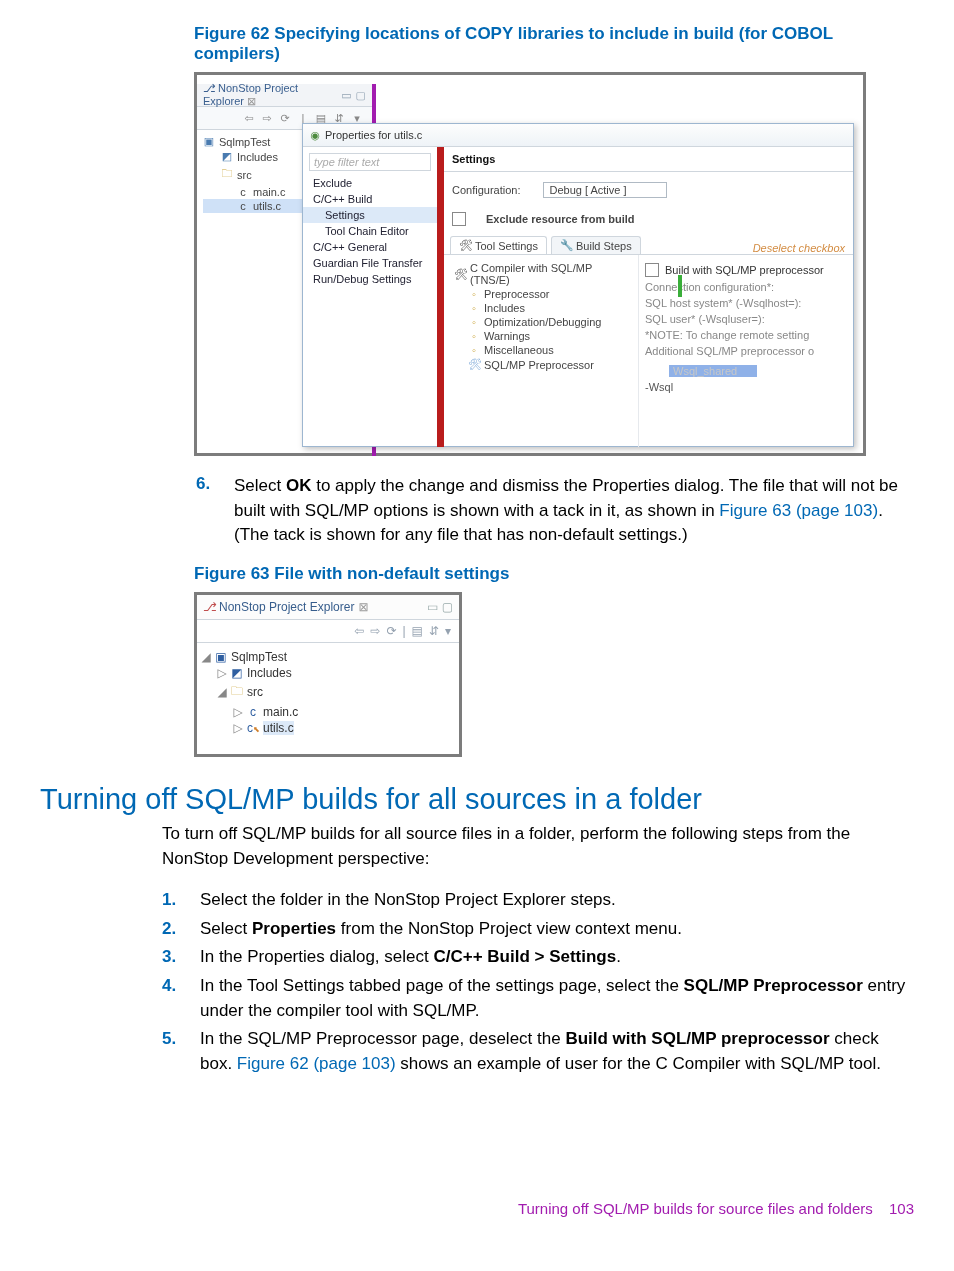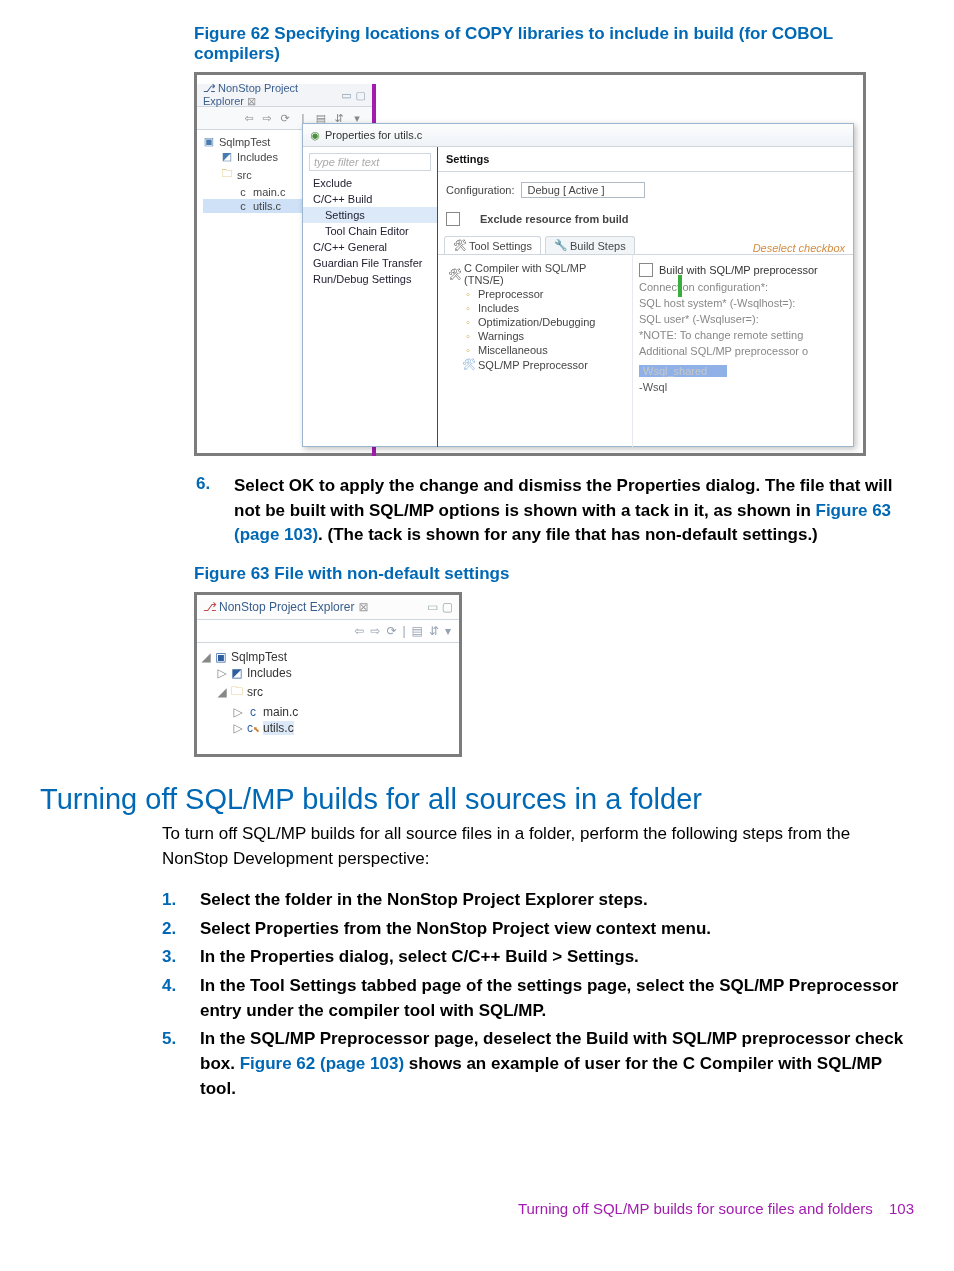--- a/index.html
+++ b/index.html
@@ -47,21 +47,20 @@
   }
   .ol .num {
     width: 38px;
     flex: 0 0 38px;
     color: #0068b4;
     font-weight: bold;
     font-size: 17px;
   }
   .ol .body {
     flex: 1;
-    font-weight: bold;
   }
   .link { color: #0068b4; }
   .h2 {
     font-family: Arial, sans-serif;
     font-weight: 300;
     color: #0068b4;
     font-size: 29px;
     margin: 26px 0 6px 0;
   }
   .footer {
@@ -145,21 +144,21 @@
     padding-left: 6px;
     color: #333;
     gap:4px;
   }
   .fig62 .props .content {
     display: flex;
     height: calc(100% - 22px);
   }
   .fig62 .navcol {
     width: 134px;
-    border-right: 1px solid #b91c1c;
+    border-right: 7px solid #b91c1c;
     padding: 4px 0;
   }
   .fig62 .navcol .filter {
     margin: 2px 6px 4px 6px;
     border: 1px solid #cfd6dd;
     padding: 2px 4px;
     color: #aaa;
     font-style: italic;
   }
   .fig62 .navcol .item {
@@ -176,21 +175,21 @@
   }
   .fig62 .mainpane .header {
     font-weight: bold;
     padding: 6px 8px;
     color: #111;
     border-bottom: 1px solid #cfd6dd;
     background: #fff;
   }
   .fig62 .cfgrow {
     padding: 10px 8px 4px 8px;
-    display: flex; align-items: center; gap: 6px;
+    display: flex; align-items: center; gap: 22px;
   }
   .fig62 .cfgrow .combo {
     border: 1px solid #b0bac4;
     padding: 1px 6px;
     background: #fff;
     min-width: 110px;
   }
   .fig62 .exrow {
     padding: 10px 8px;
     display: flex; align-items: center; gap: 20px; font-weight: bold;
@@ -253,20 +252,21 @@
     width: 4px;
     height: 22px;
     background: #3aae3a;
   }
   .fig62 .formcol .bluebadge {
     display:inline-block;
     background:#8fb1e8;
     color:#c7c7c7;
     padding:0 20px 0 4px;
     margin-top:4px;
+    margin-left:24px;
   }
 
   
   .fig63wrap { margin-left: 154px; margin-top: 6px; }
   .fig63 {
     width: 262px;
     height: 159px;
     border: 3px solid #7c7c7c;
     background: #fff;
     font-size: 12px;

